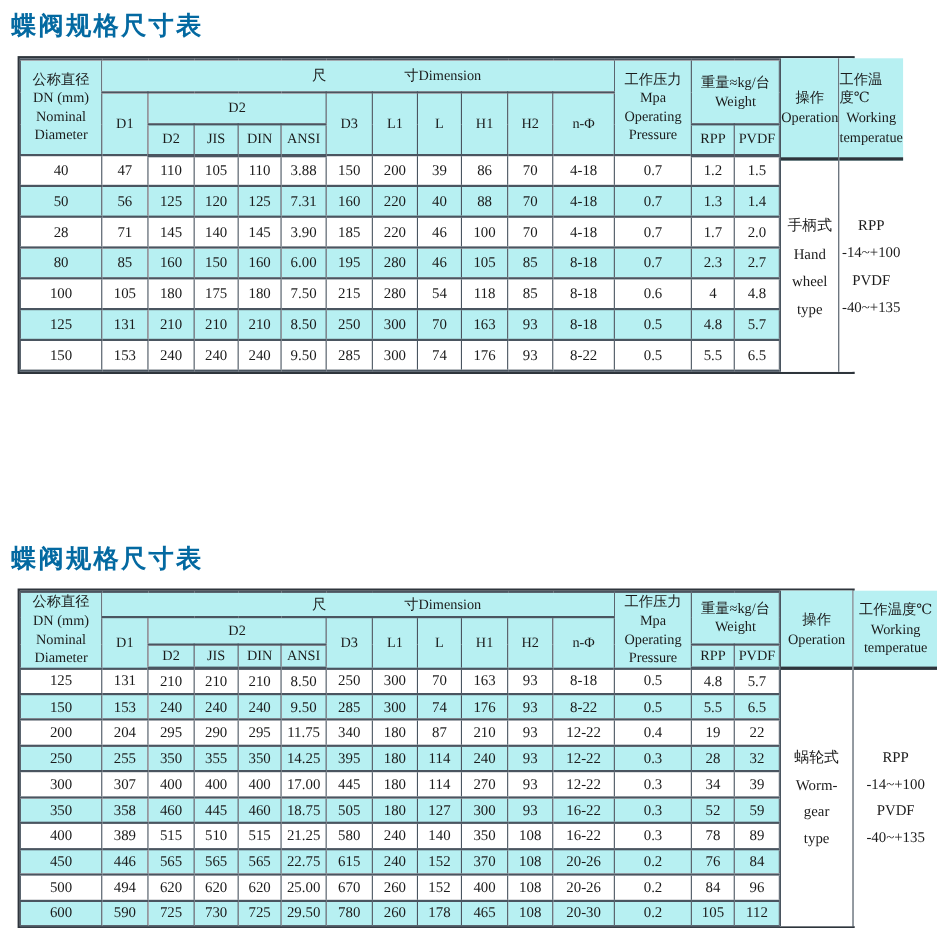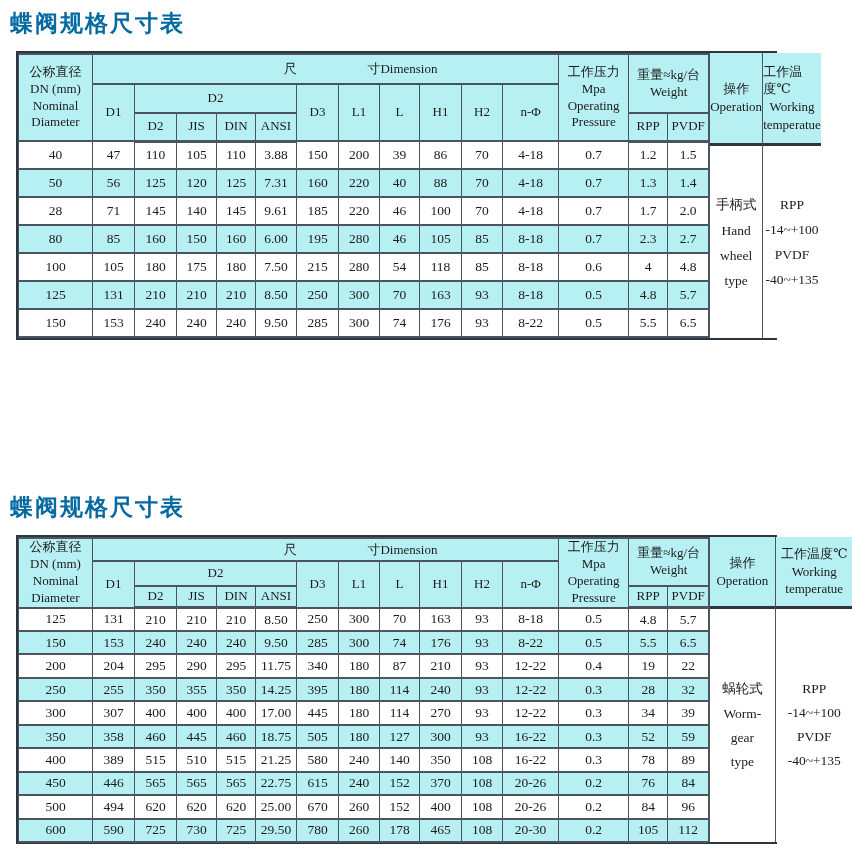--- a/index.html
+++ b/index.html
@@ -201,21 +201,21 @@
             <td>0.7</td>
             <td>1.3</td>
             <td>1.4</td>
           </tr>
             <tr>
             <td>28</td>
             <td>71</td>
             <td>145</td>
             <td>140</td>
             <td>145</td>
-            <td>9.61</td>
+            <td>3.90</td>
             <td>185</td>
             <td>220</td>
             <td>46</td>
             <td>100</td>
             <td>70</td>
             <td>4-18</td>
             <td>0.7</td>
             <td>1.7</td>
             <td>2.0</td>
           </tr>

